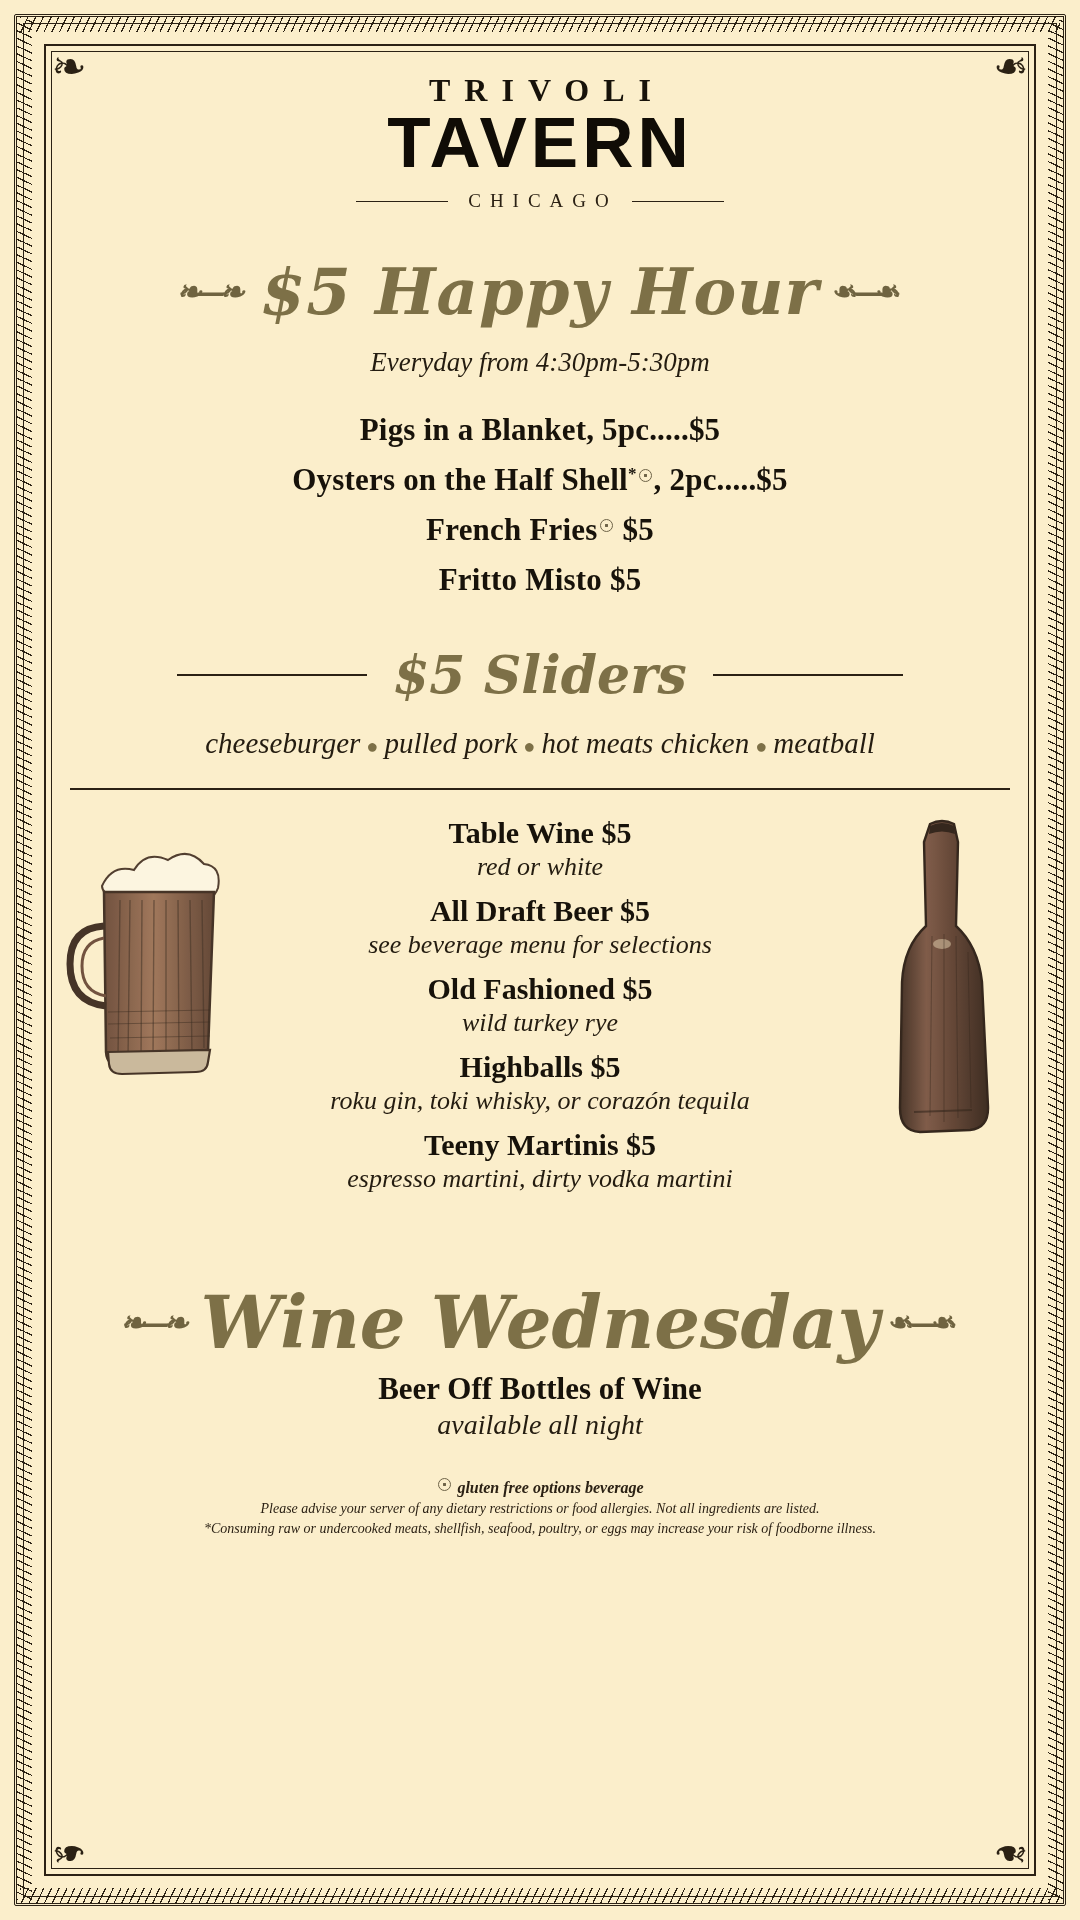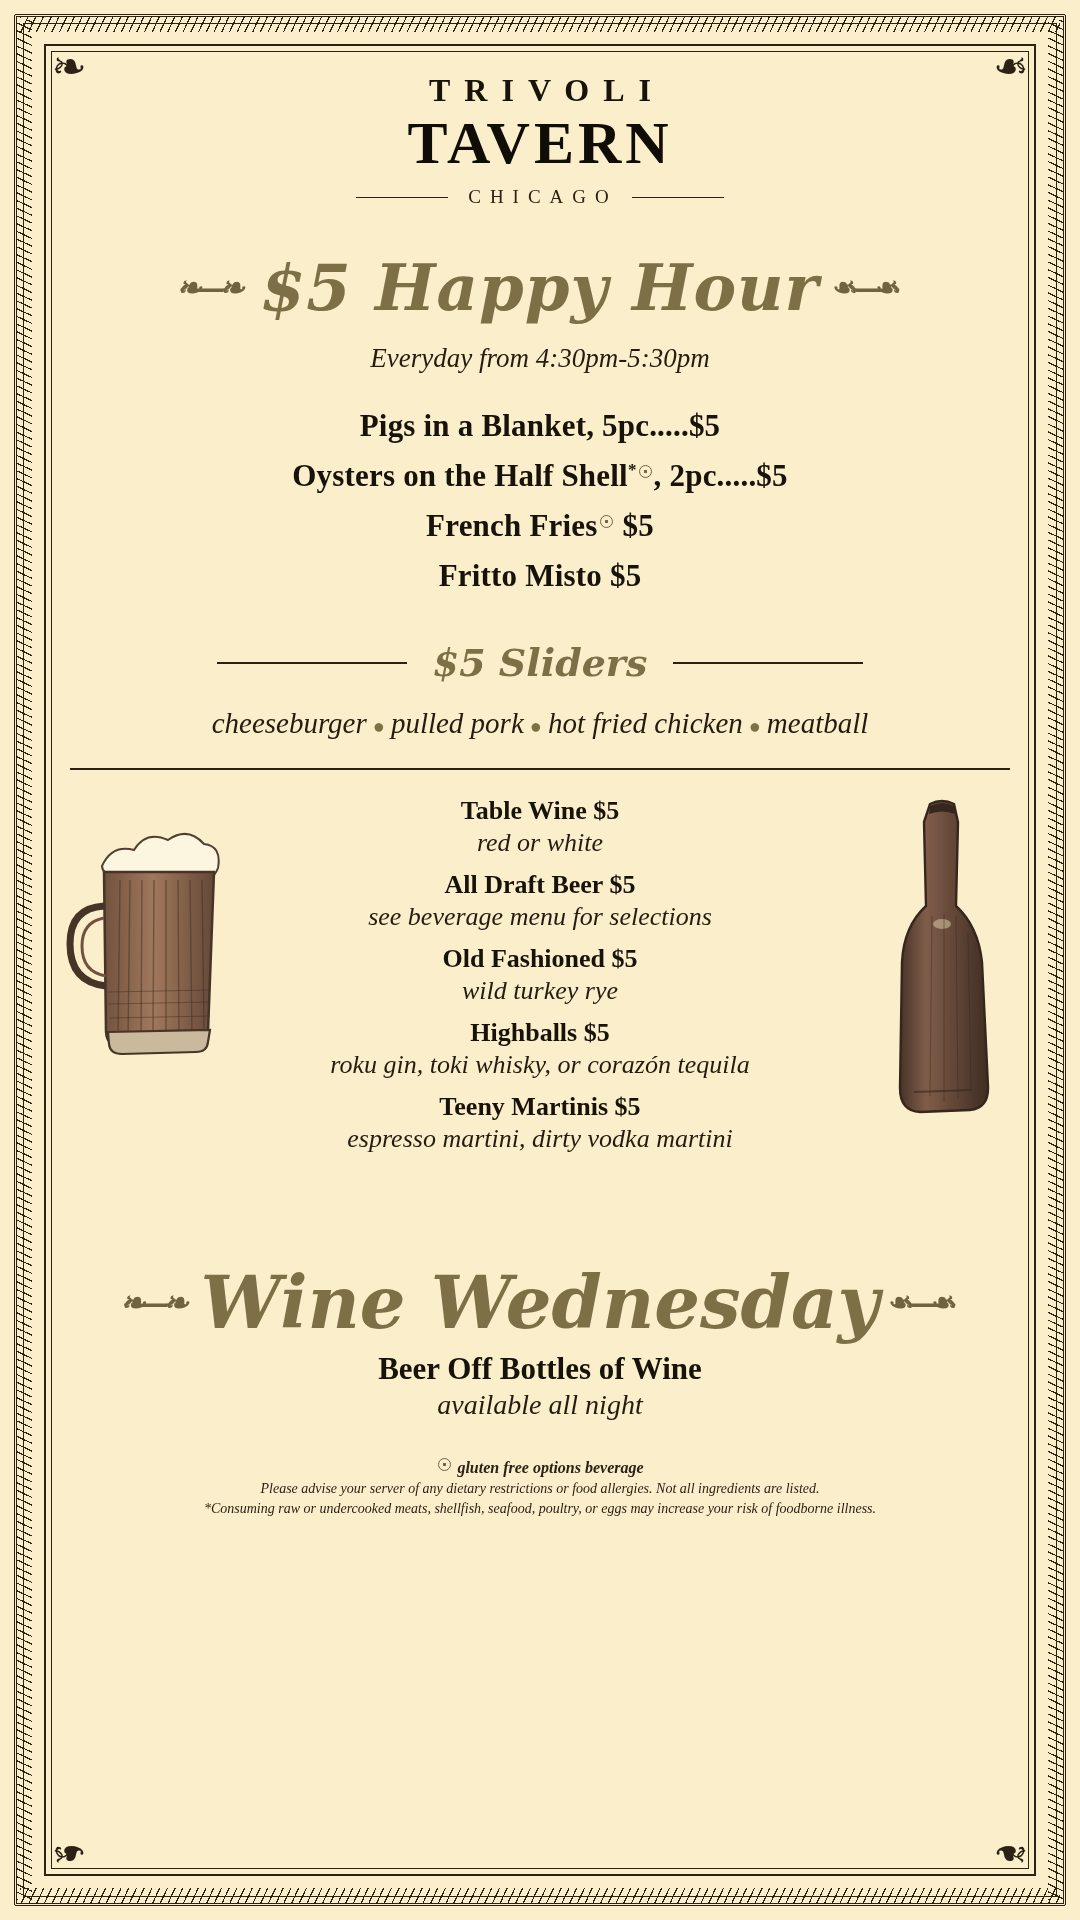--- a/index.html
+++ b/index.html
@@ -94,27 +94,26 @@
   .brand-top {
     font-family: "Liberation Serif", serif;
     font-size: 32px;
     letter-spacing: 14px;
     font-weight: 700;
     color: #17120a;
     margin-top: 14px;
     padding-left: 14px;
   }
   .brand-main {
-    font-family: Liberation Serif, serif;
-    font-size: 60px;
+    font-family: Liberation Sans, sans-serif;
+    font-size: 71px;
     font-weight: 700;
     letter-spacing: 4px;
     line-height: 0.95;
     color: #100c06;
-    margin-top: 6px;
   }
   .brand-city-wrap {
     display: flex;
     align-items: center;
     justify-content: center;
     gap: 14px;
     margin-top: 14px;
   }
   .brand-city-rule {
     height: 1px;
@@ -186,21 +185,21 @@
     justify-content: center;
     gap: 26px;
     margin-top: 46px;
   }
   .rule-seg { height: 2px; background: #2b2114; width: 190px; }
   .sliders-title {
     font-family: "DejaVu Serif", serif;
     font-style: italic;
     font-weight: 700;
     color: #7d7047;
-    font-size: 38px;
+    font-size: 52px;
   }
   .sliders-items {
     font-style: italic;
     font-size: 29px;
     margin-top: 22px;
     color: #241c10;
   }
   .dot-sep { color: #7d7047; font-size: 20px; vertical-align: middle; padding: 0 6px; }
 
   .divider-rule {
@@ -210,21 +209,21 @@
   }
 
   
   .drinks-wrap {
     position: relative;
     margin-top: 26px;
     min-height: 430px;
   }
   .drink-item { margin: 12px 0; }
   .drink-name {
-    font-size: 26px;
+    font-size: 30px;
     font-weight: 700;
     color: #17120a;
   }
   .drink-desc {
     font-style: italic;
     font-size: 26px;
     color: #241c10;
     margin-top: 2px;
   }
 
@@ -324,21 +323,21 @@
         <span>Fritto Misto $5</span>
       </div>
     </div>
 
     <div class="sliders-head-row">
       <div class="rule-seg"></div>
       <div class="sliders-title">$5 Sliders</div>
       <div class="rule-seg"></div>
     </div>
     <div class="sliders-items">
-      <span>cheeseburger</span><span class="dot-sep">●</span><span>pulled pork</span><span class="dot-sep">●</span><span>hot fried chicken</span><span class="dot-sep">●</span><span>meatball</span>
+      <span>cheeseburger</span><span class="dot-sep">●</span><span>pulled pork</span><span class="dot-sep">●</span><span>hot meats chicken</span><span class="dot-sep">●</span><span>meatball</span>
     </div>
 
     <div class="divider-rule"></div>
 
     <div class="drinks-wrap">
 
       <div class="art art-beer">
         <svg width="190" height="250" viewBox="0 0 190 250" xmlns="http://www.w3.org/2000/svg">
           <defs>
             <linearGradient id="beerG" x1="0" y1="0" x2="1" y2="0">

